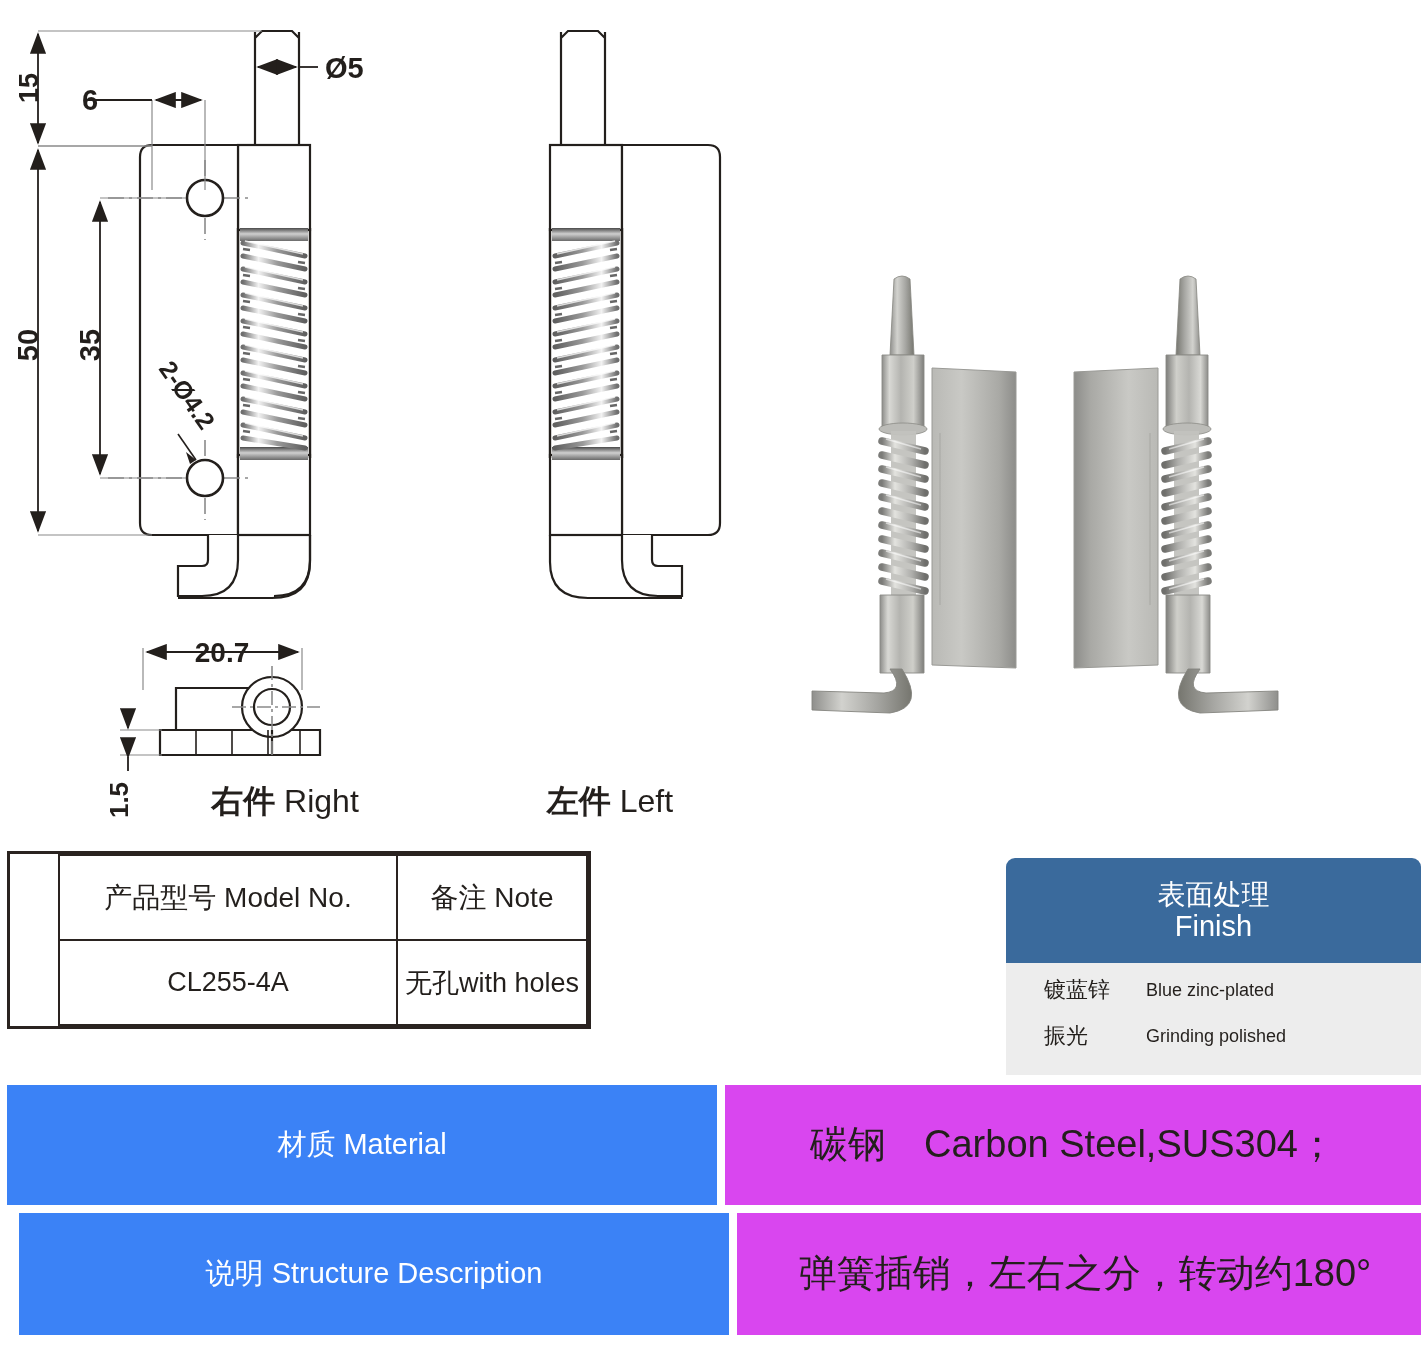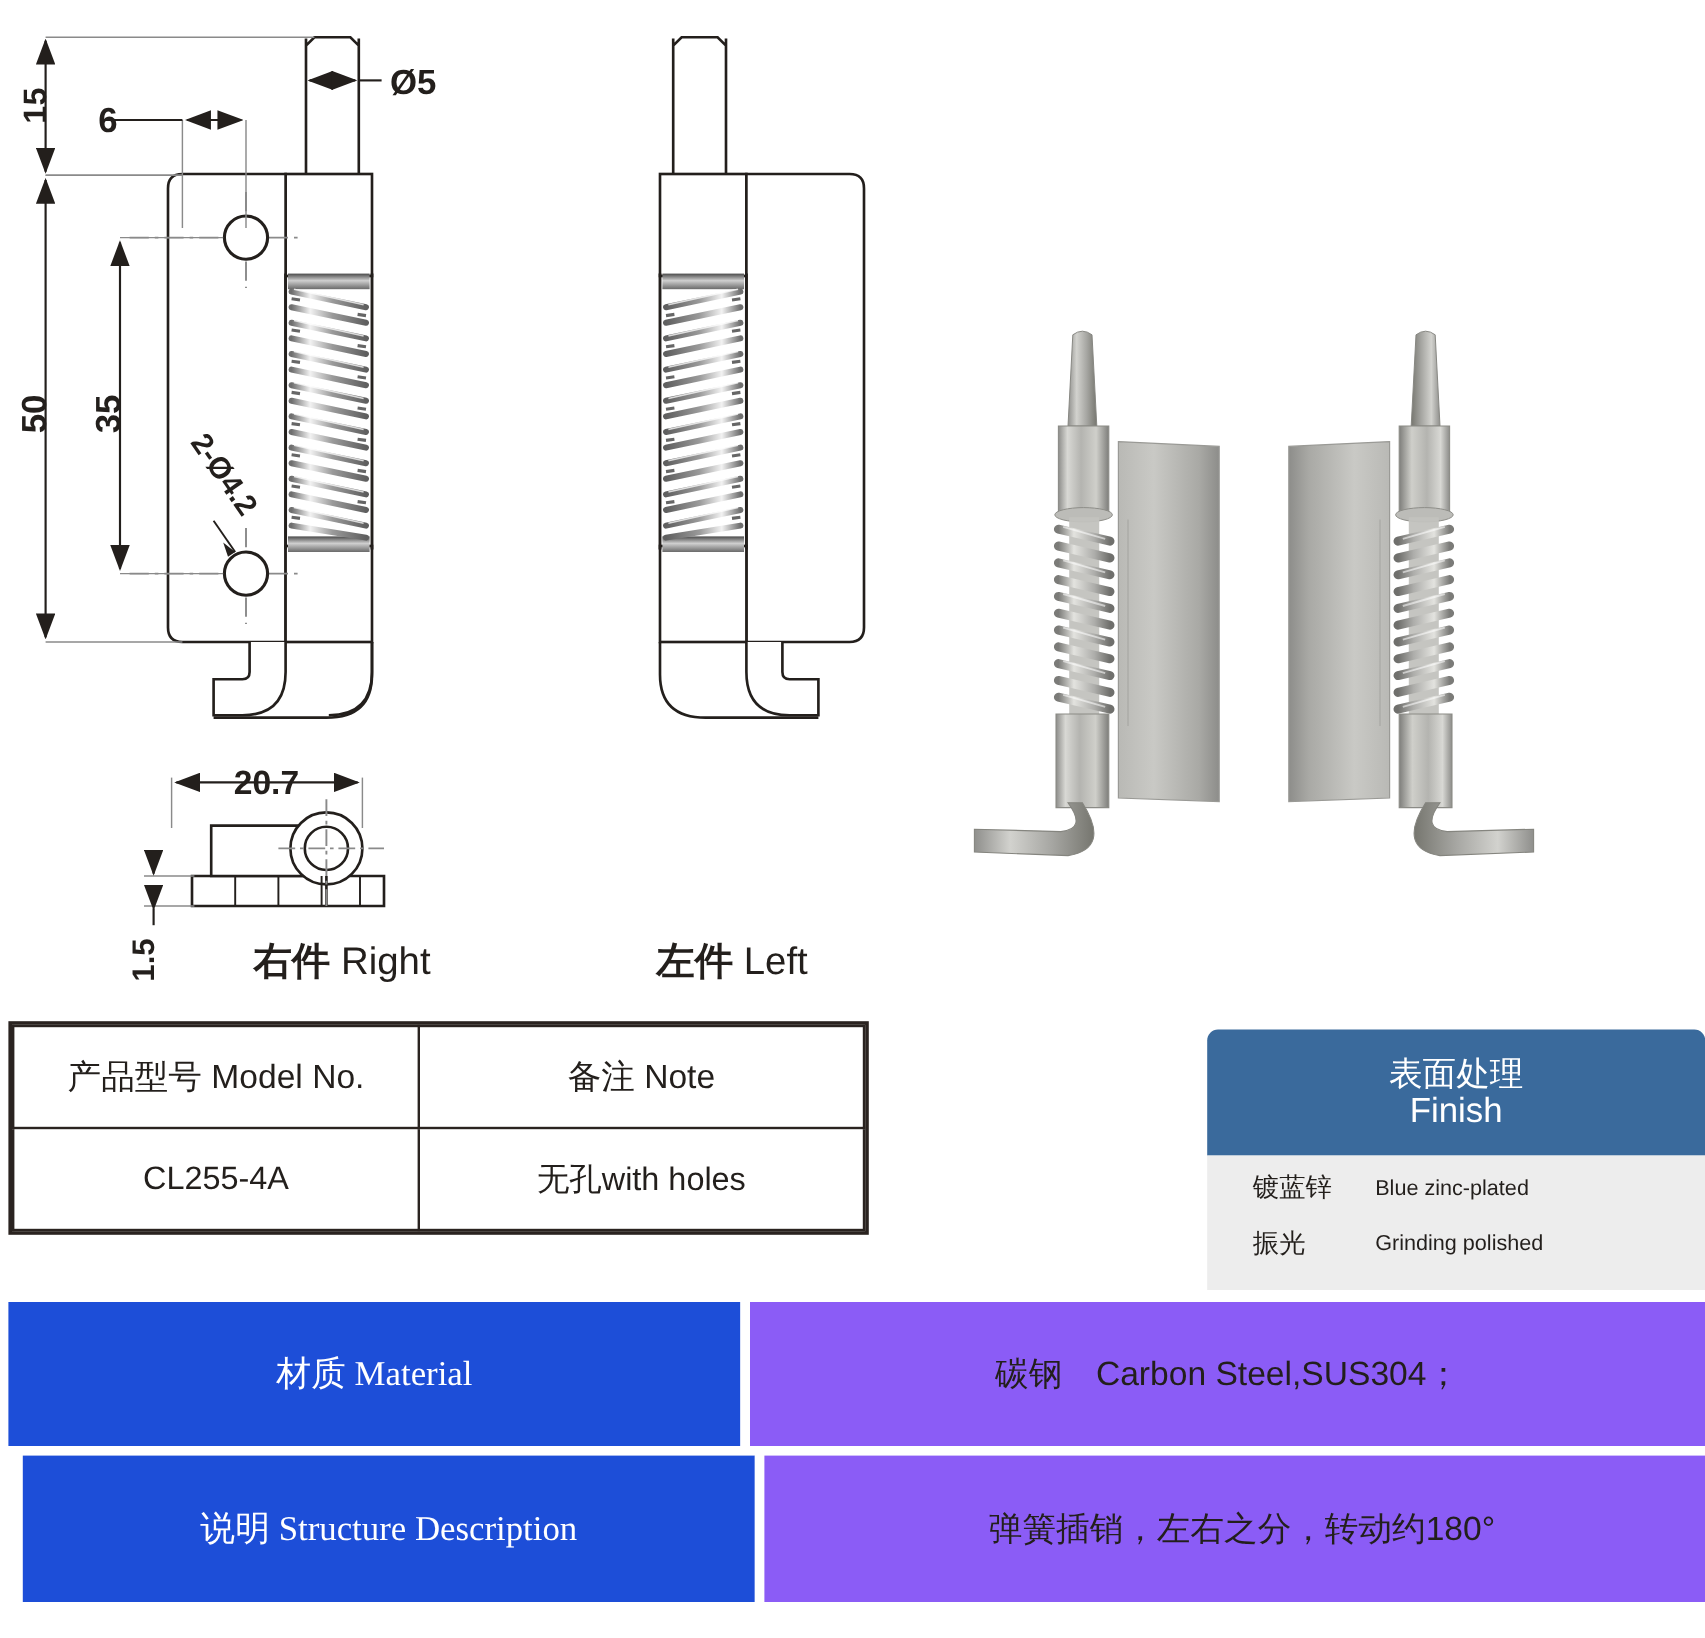--- a/index.html
+++ b/index.html
@@ -8,22 +8,22 @@
 
   
   #drawing{position:absolute;left:0;top:0;width:790px;height:830px;}
   #drawing svg{display:block;}
 
   
   #photo{position:absolute;left:790px;top:255px;width:510px;height:470px;}
   #photo svg{display:block;}
 
   
-  #model-table{position:absolute;left:7px;top:851px;width:717px;height:178px;
-               border:3px solid #2a2320;box-sizing:border-box;background:#fff;}
+  #model-table{position:absolute;left:7px;top:851px;width:584px;height:178px;
+               border:3px solid #2a2320;box-sizing:border-box;background:#fff;padding-left:48px;}
   #model-table table{border-collapse:collapse;width:100%;height:100%;table-layout:fixed;}
   #model-table td{border:2px solid #2a2320;text-align:center;vertical-align:middle;
                   font-size:27px;font-weight:400;color:#231f1c;padding:0;}
   #model-table tr:first-child td{font-size:28px;}
   #model-table td:first-child{width:336px;}
   #model-table tr{height:59px;}
 
   
   #finish{position:absolute;left:1006px;top:858px;width:415px;height:205px;}
   #finish .fhead{background:#3a6a9c;color:#ffffff;border-radius:9px 9px 0 0;
@@ -31,25 +31,25 @@
                  justify-content:center;line-height:1.12;}
   #finish .fhead .cn{font-size:28px;}
   #finish .fhead .en{font-size:29px;}
   #finish .fbody{background:#ededed;height:112px;padding-top:4px;box-sizing:border-box;}
   #finish .frow{display:flex;align-items:center;height:46px;}
   #finish .frow .fcn{width:140px;padding-left:38px;box-sizing:border-box;font-size:22px;}
   #finish .frow .fen{font-size:18px;}
 
   
   .spec{position:absolute;left:7px;width:1414px;display:flex;}
-  .spec .lbl{width:610px;background:#1d4ed8;color:#fff;display:flex;
-             align-items:center;justify-content:center;font-size:29px;box-sizing:border-box;font-family:Liberation Serif, serif;}
+  .spec .lbl{width:710px;background:#3b82f6;color:#fff;display:flex;
+             align-items:center;justify-content:center;font-size:29px;box-sizing:border-box;}
   .spec .gap{width:8px;background:#fff;}
-  .spec .val{flex:1;background:#8b5cf6;display:flex;align-items:center;
-             justify-content:center;text-align:center;font-size:28px;
+  .spec .val{flex:1;background:#d946ef;display:flex;align-items:center;
+             justify-content:center;text-align:center;font-size:38px;
              line-height:1.42;box-sizing:border-box;color:#231f1c;}
   #spec-material{top:1085px;height:120px;}
   #spec-structure{top:1213px;height:122px;padding-left:12px;}
 </style>
 </head>
 <body>
 
 <div id="drawing">
 <svg width="790" height="830" viewBox="0 0 790 830" xmlns="http://www.w3.org/2000/svg">
   <defs>

